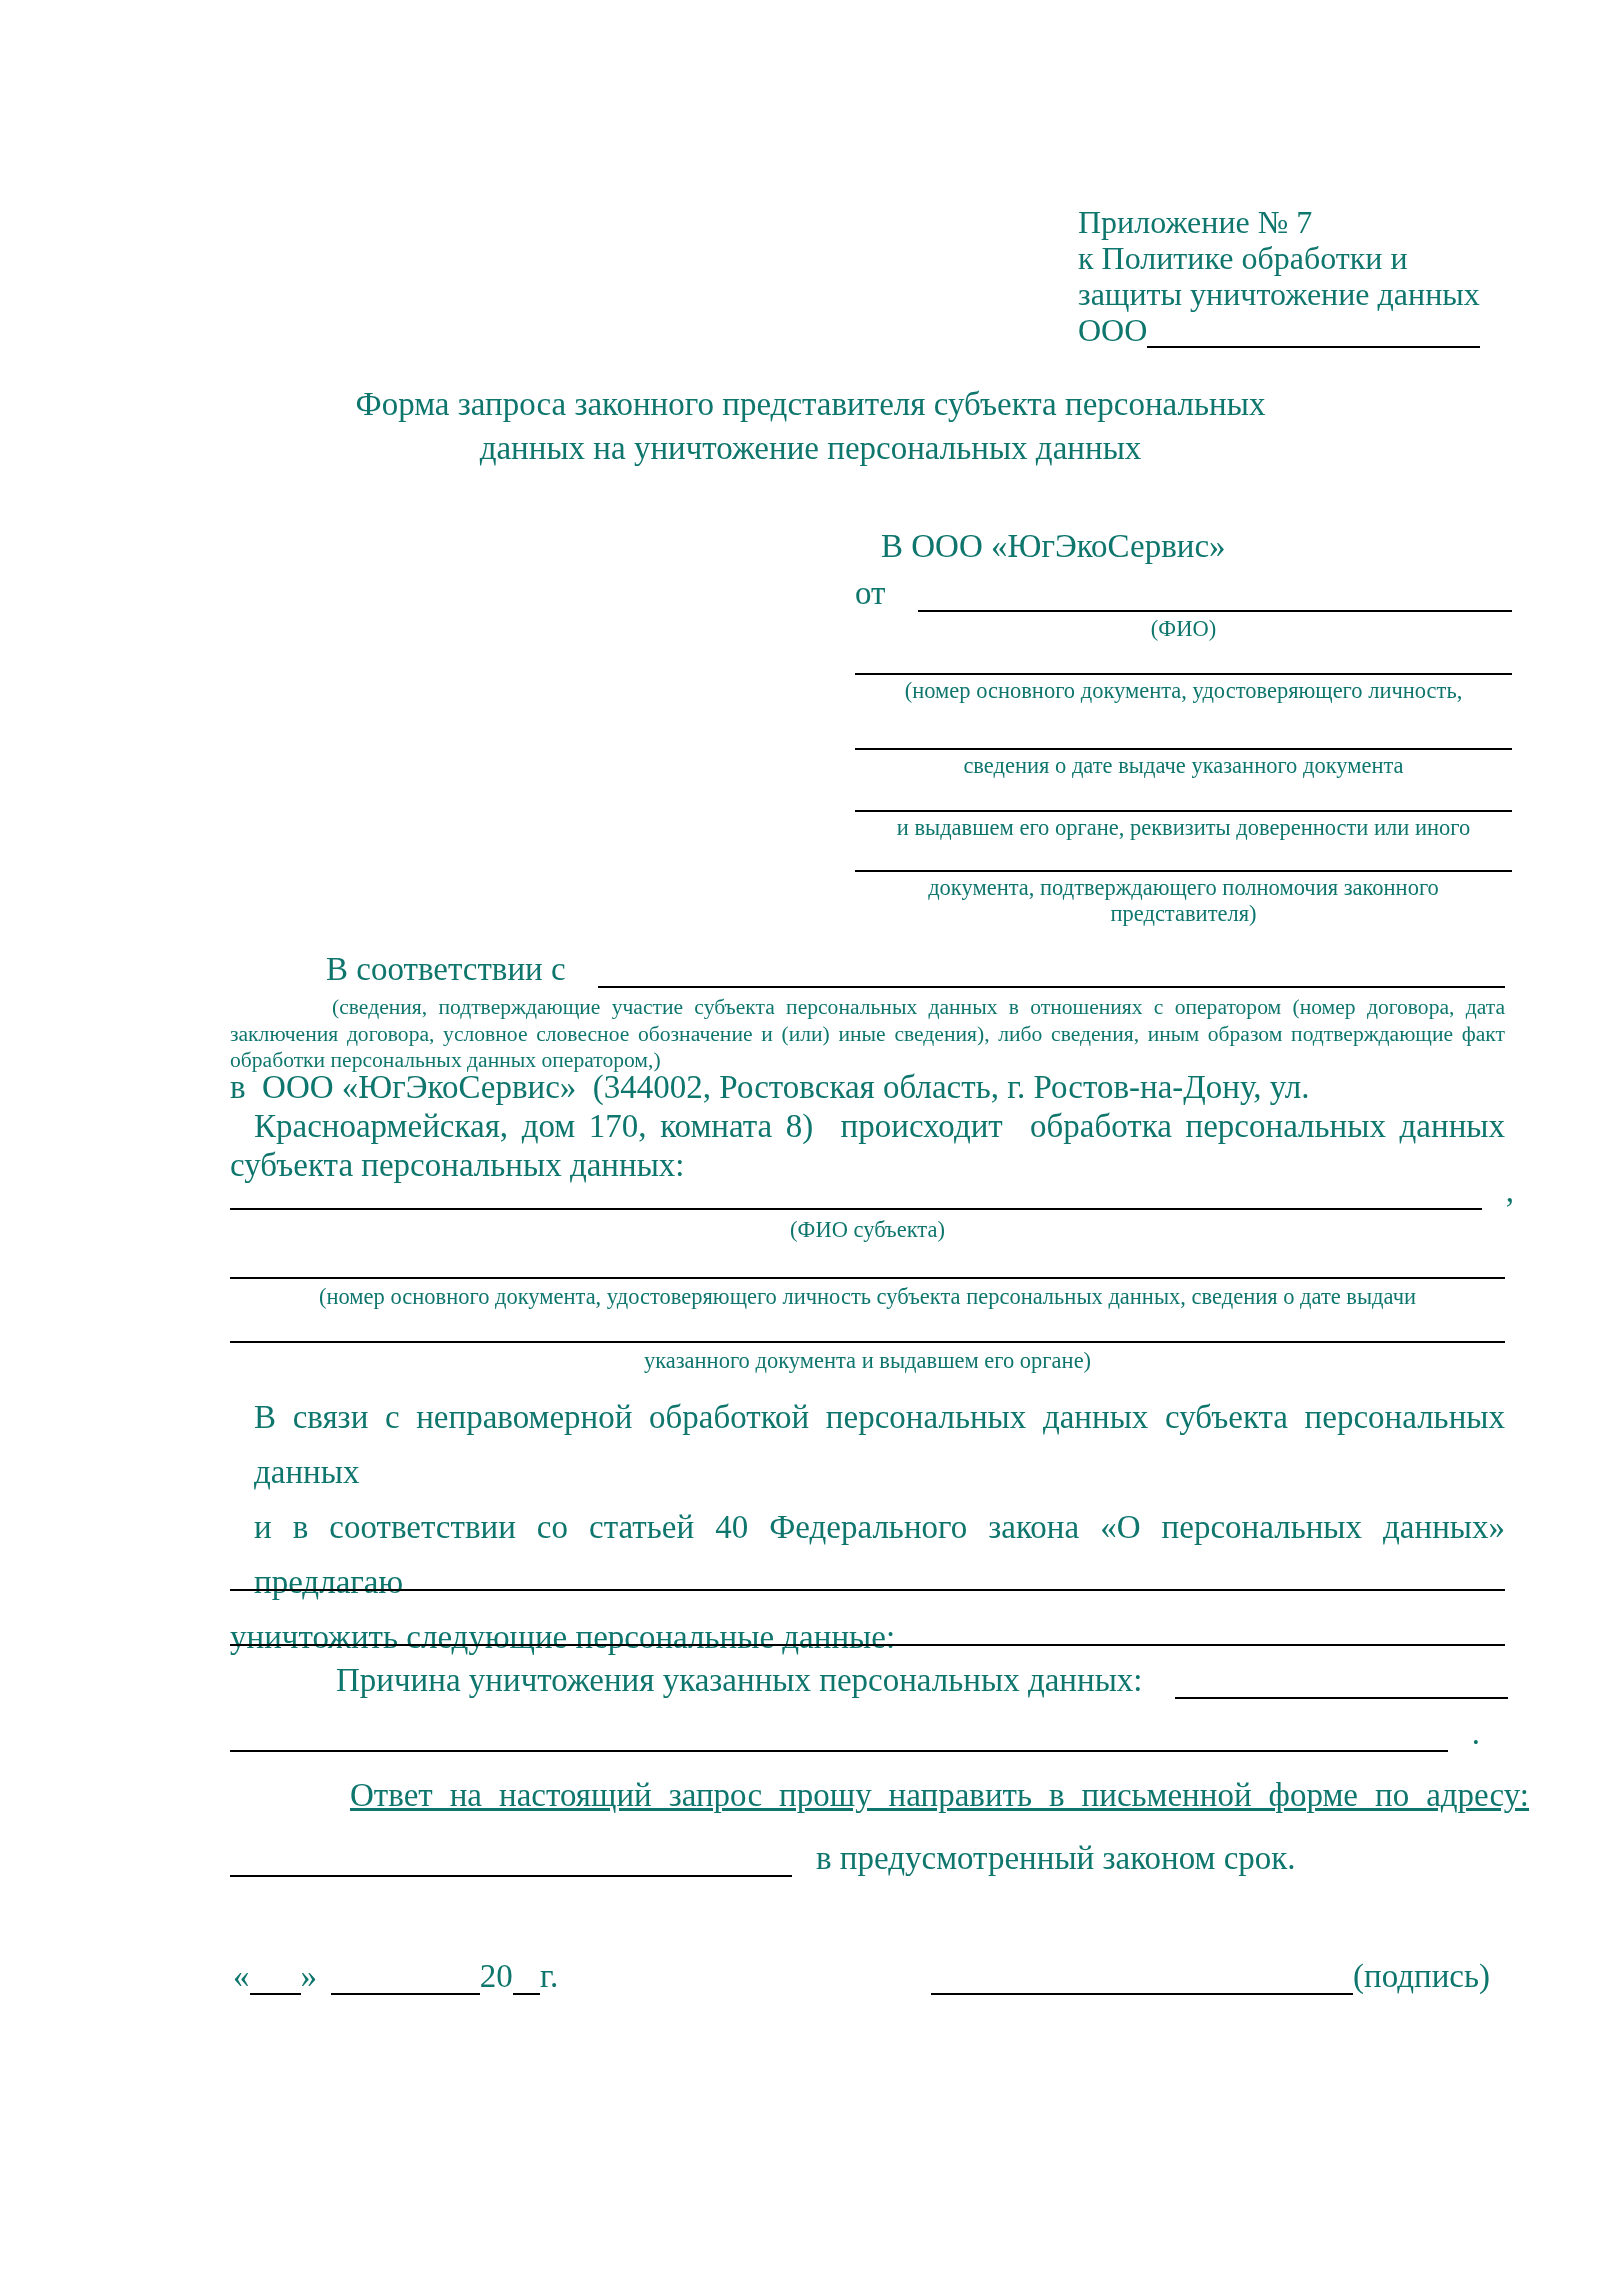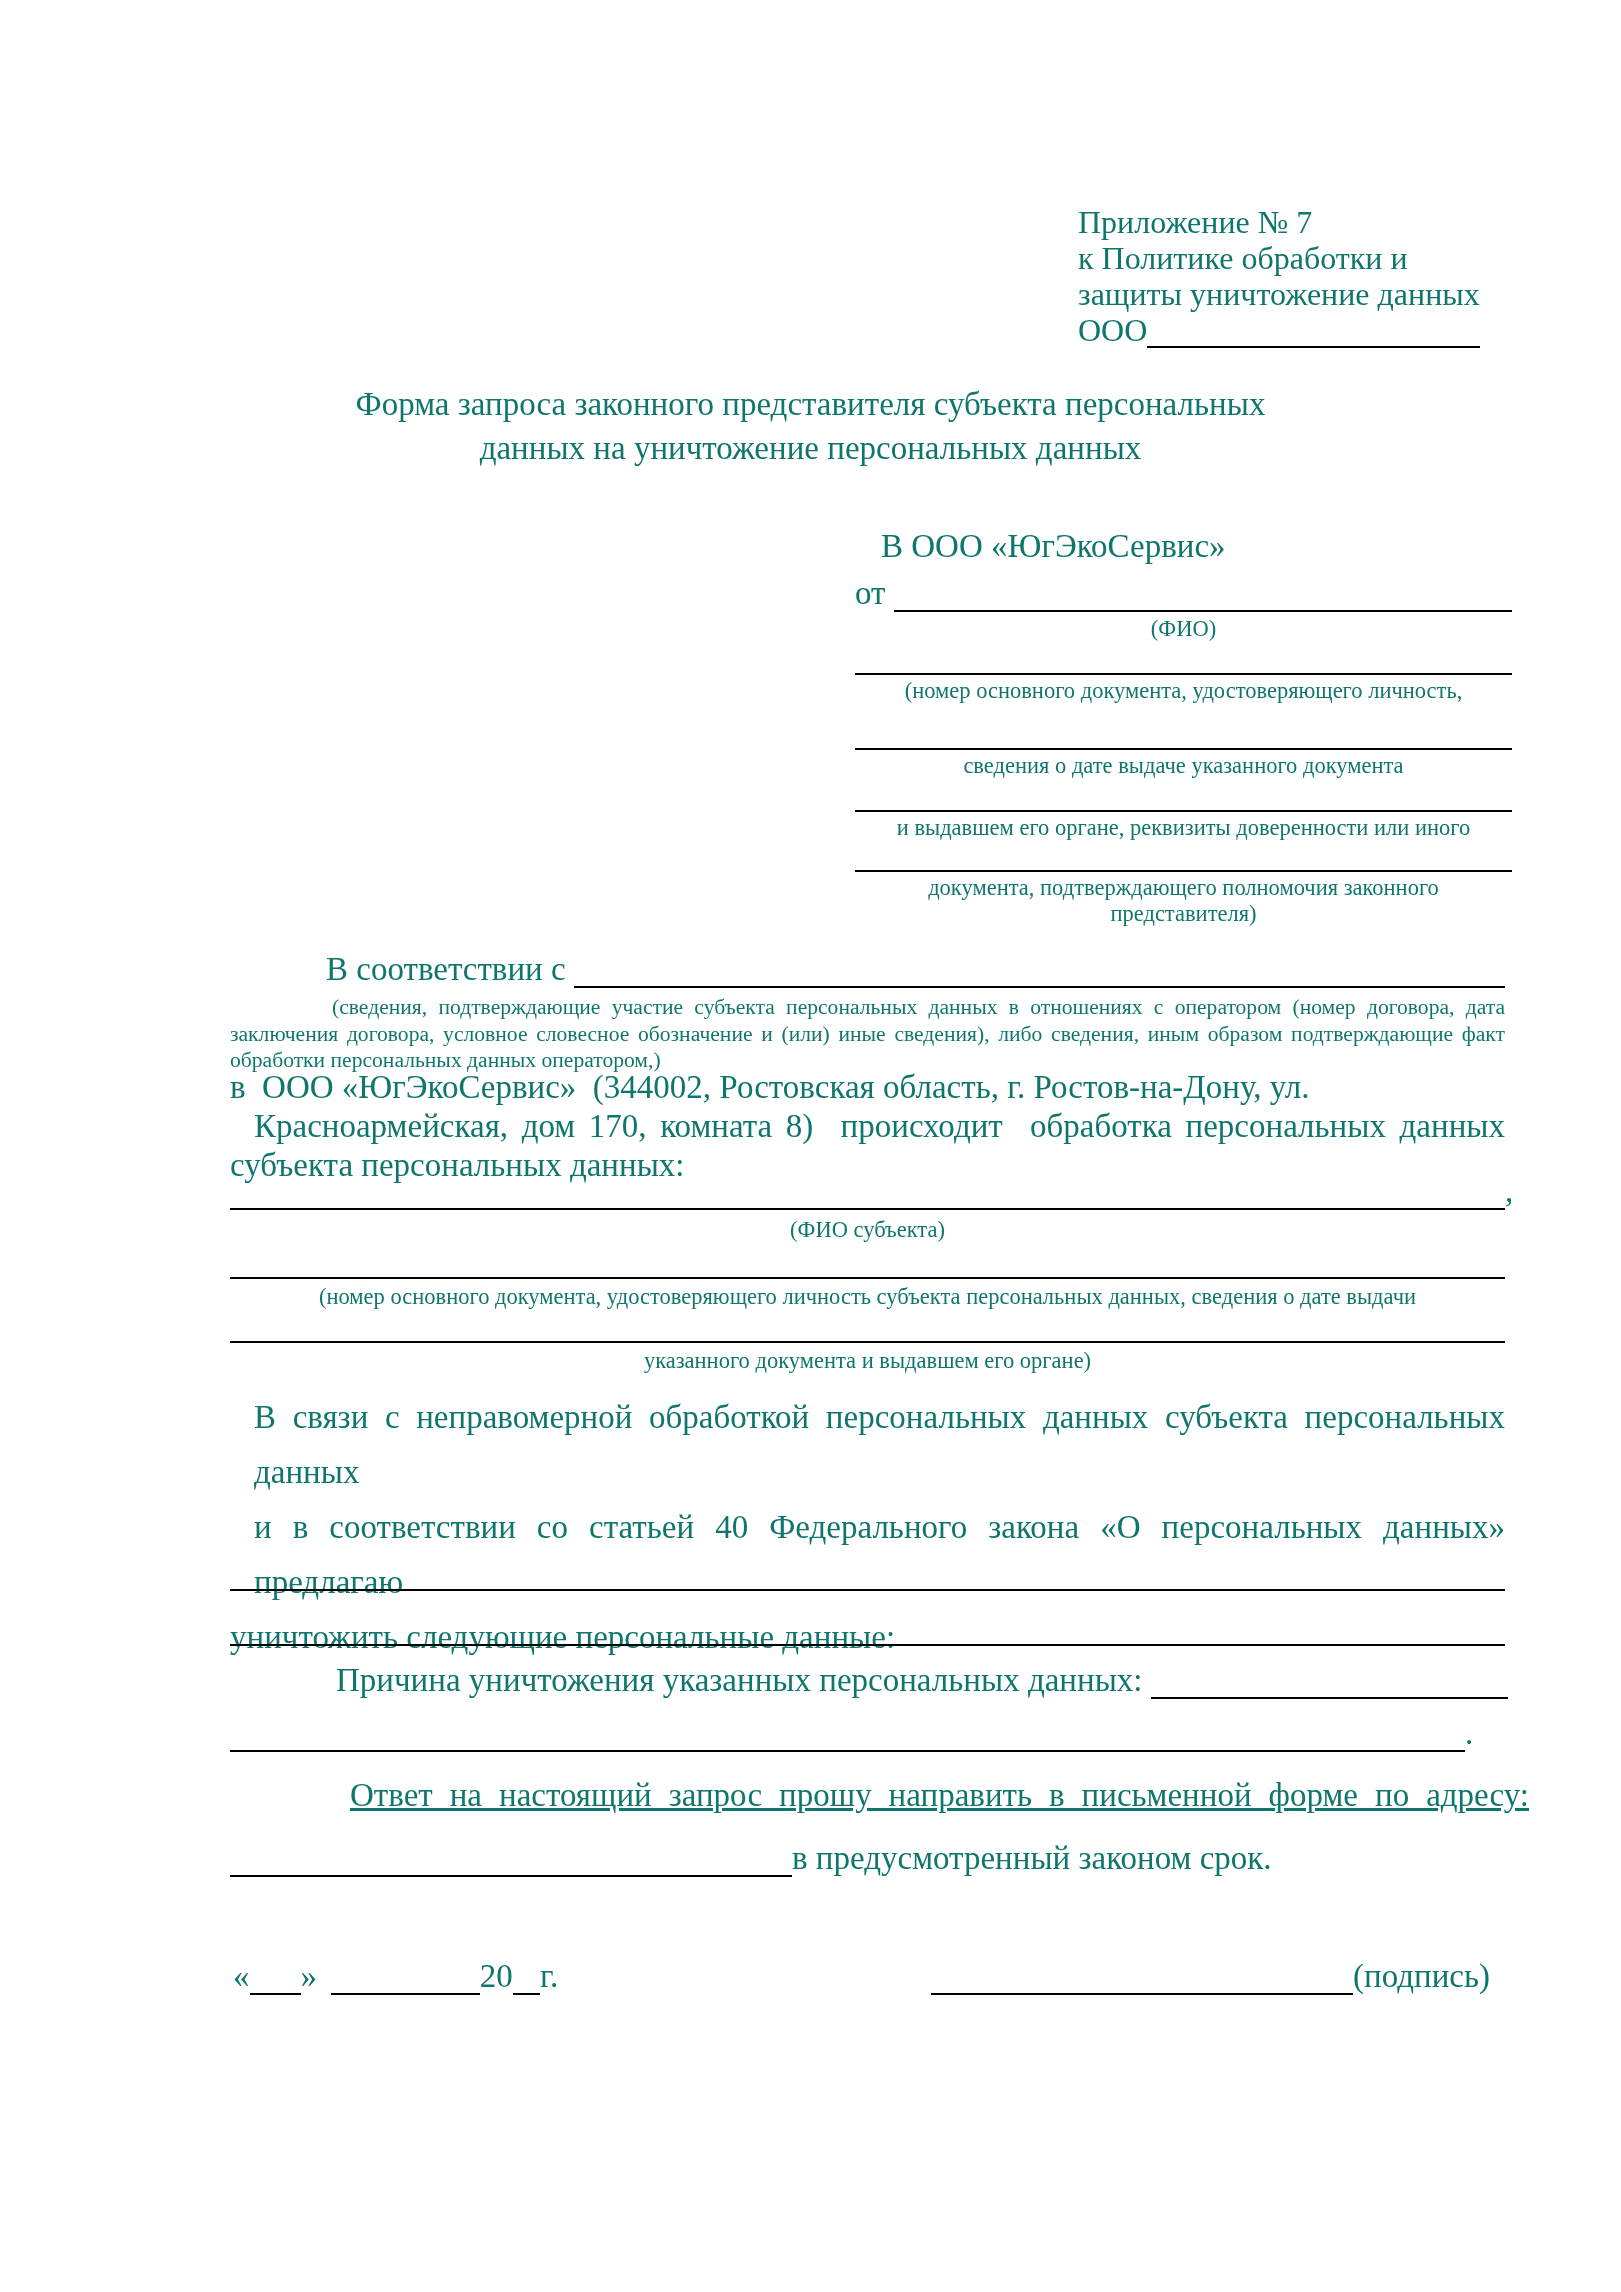--- a/index.html
+++ b/index.html
@@ -10,21 +10,21 @@
     background:#ffffff;
     color:#0f766e;
     font-family:"Liberation Serif","DejaVu Serif",serif;
     font-size:33px;
     overflow:hidden;
   }
   .abs { position:absolute; }
 
   
   .blank { display:block; border-bottom:2.9px solid #000; }
-  .field-row { display:flex; align-items:flex-end; }
+  .field-row { display:flex; align-items:flex-end;gap:24px; }
   .field-row .lbl { white-space:pre; }
   .blank-fill { flex:1 1 auto; border-bottom:2.9px solid #000; height:7.8px; }
 
   .header-block { line-height:36px; font-size:32px; }
   .header-block .ooo-row { display:flex; align-items:flex-end; width:402px; }
 
   .title-block { left:0; right:0; text-align:center; font-weight:normal; font-size:33px; line-height:44px; }
 
   .addr { left:855px; width:657px; }
   .caption { font-size:22.5px; text-align:center; line-height:25.5px; }

